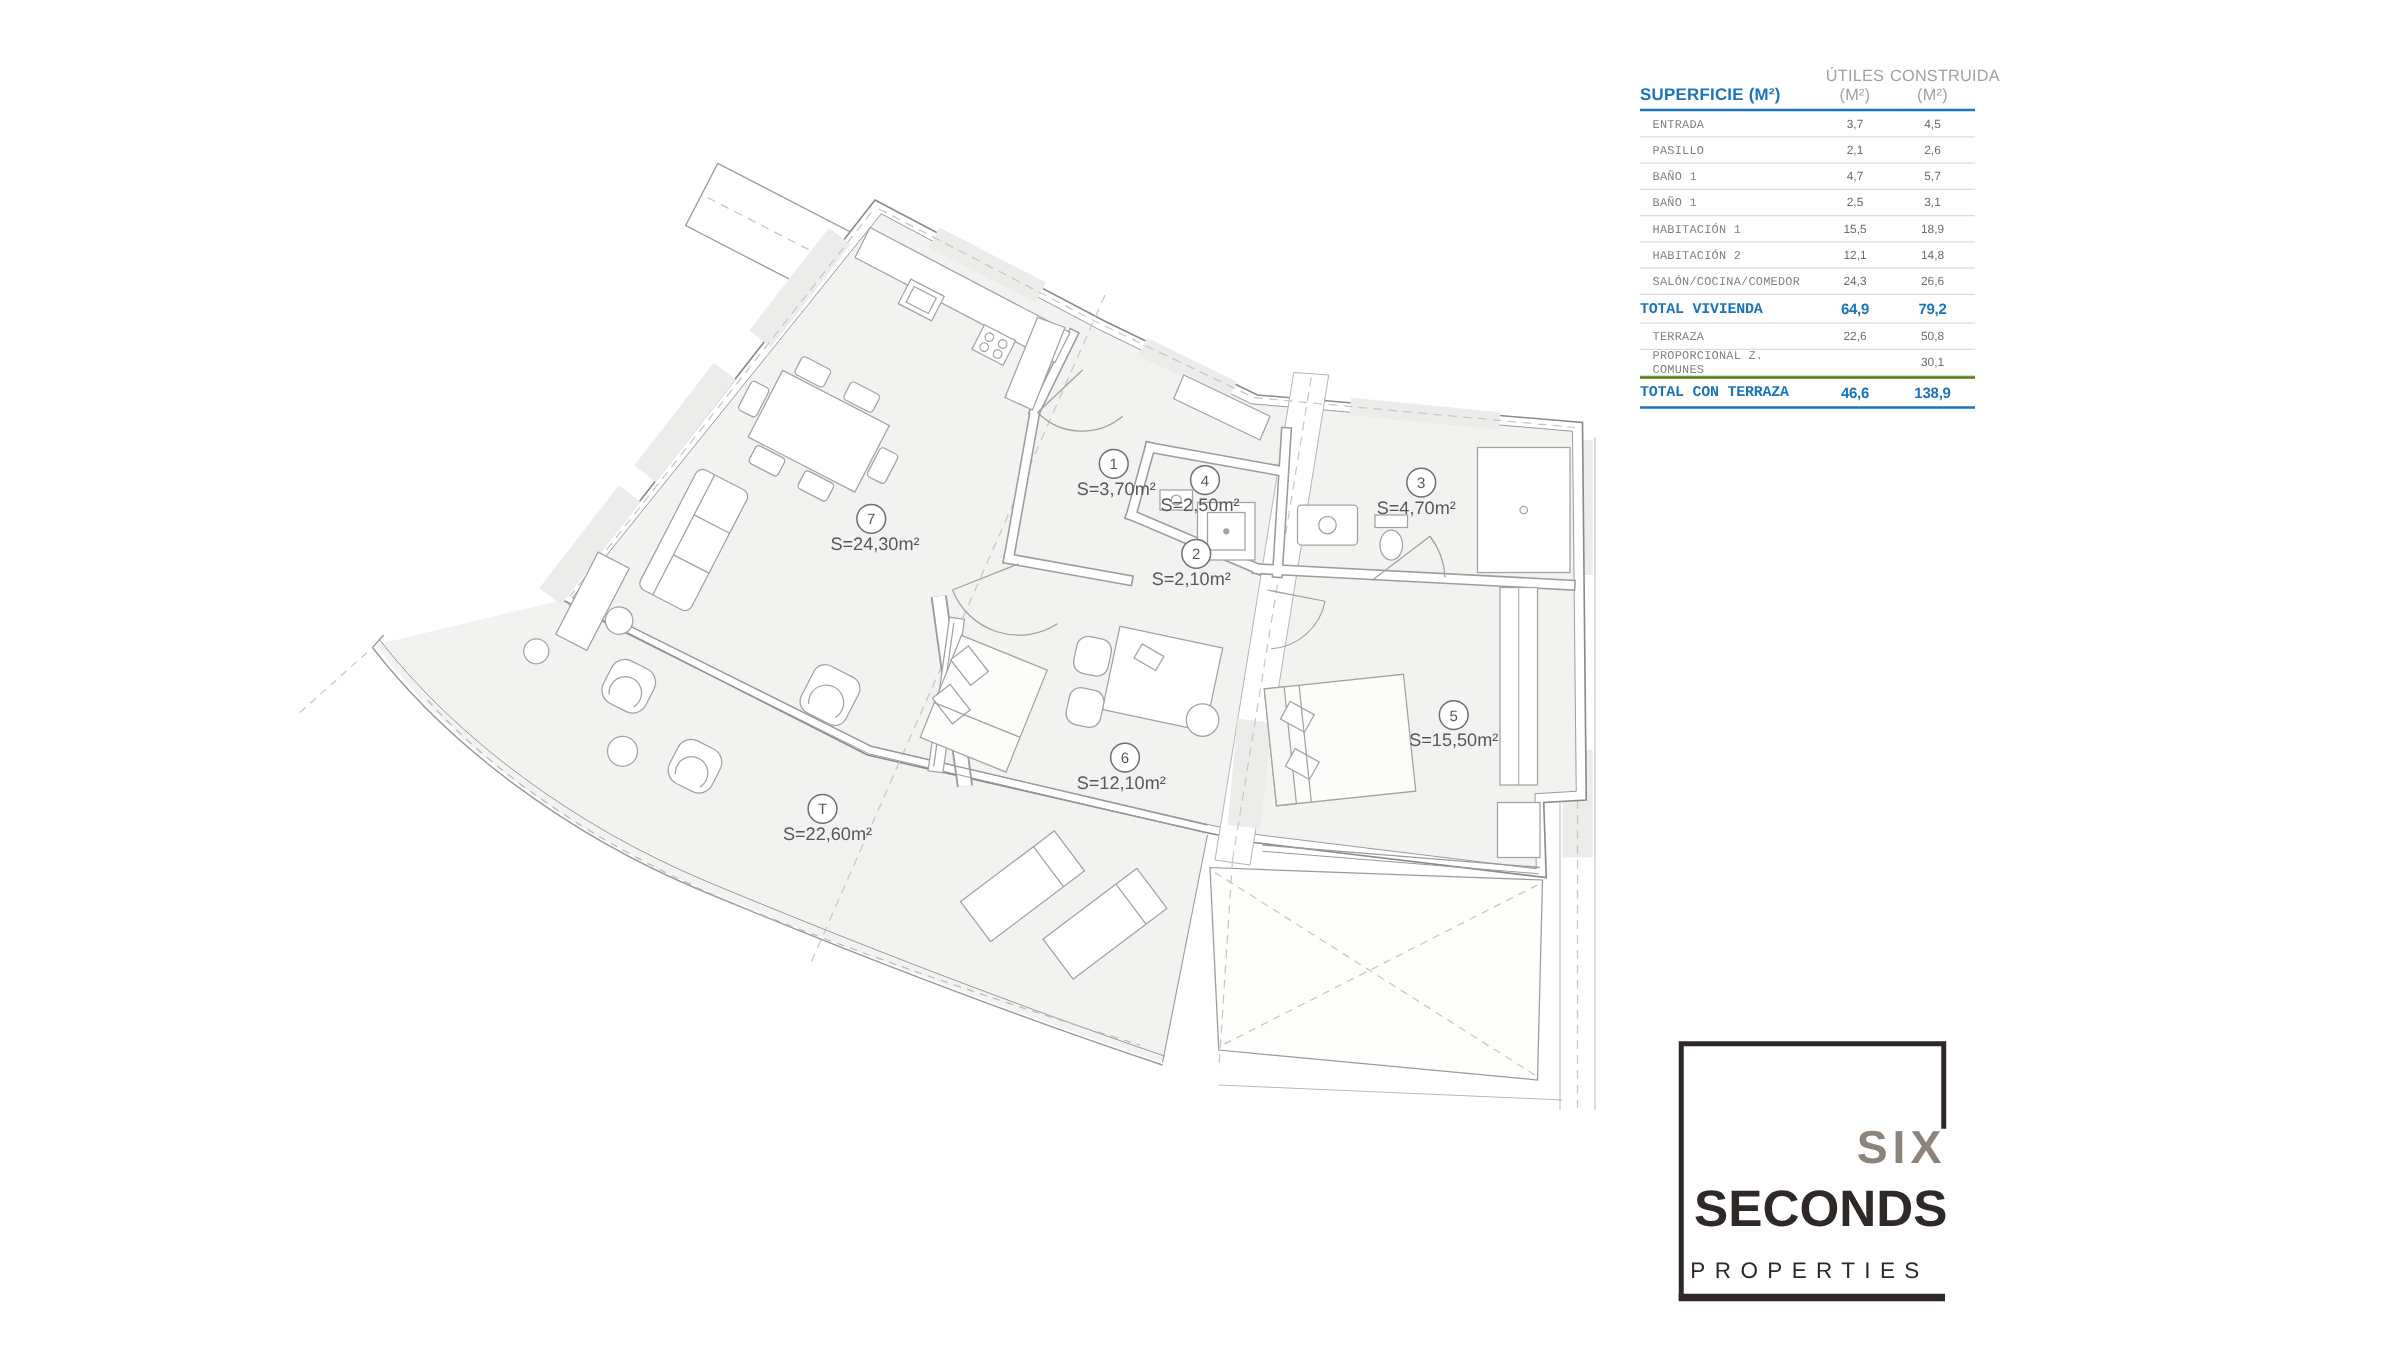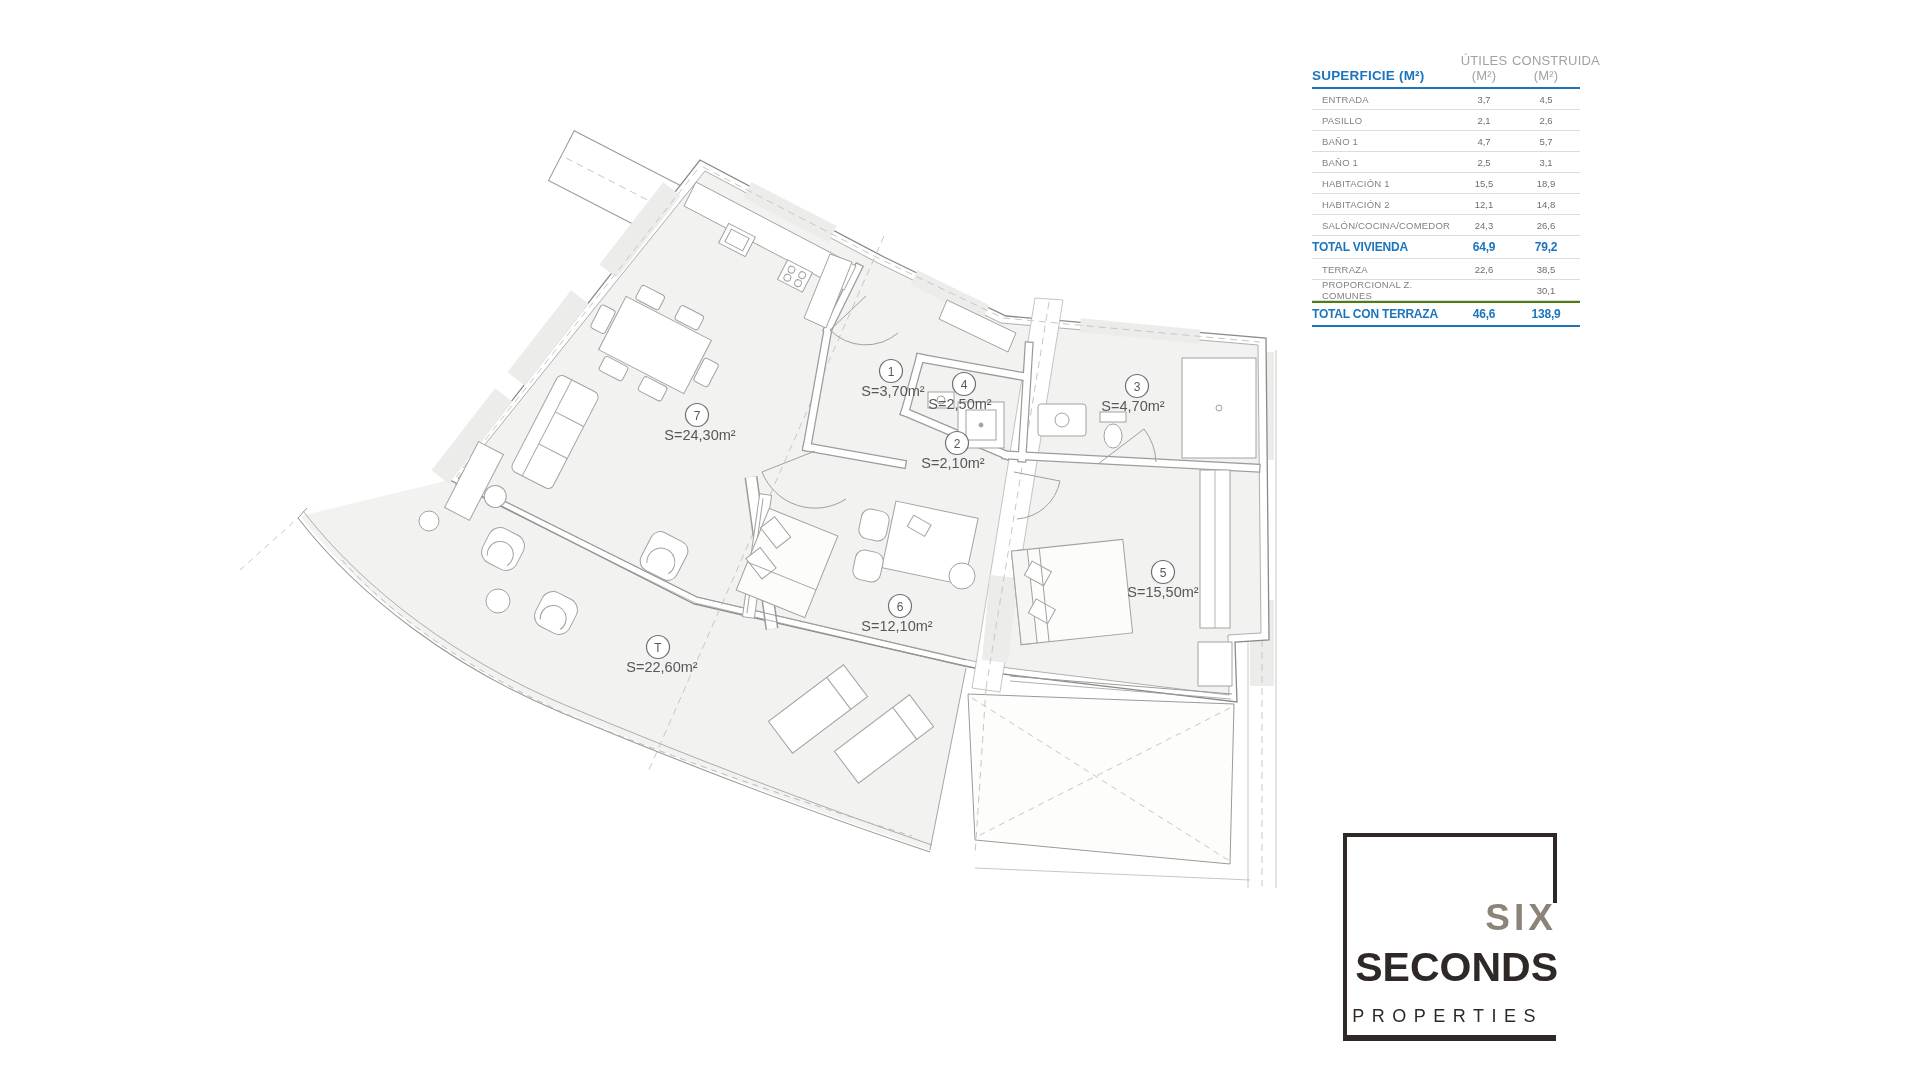--- a/index.html
+++ b/index.html
@@ -10,21 +10,21 @@
   .plan-svg{position:absolute;left:0;top:0;}
 
   
   .surface-table{position:absolute;left:1312px;top:30px;width:268px;color:#6d6e71;}
   .st-head{display:flex;align-items:flex-end;border-bottom:2px solid #1c75bc;padding-bottom:4px;margin-top:23px;}
   .st-title{flex:1;font-size:13.5px;font-weight:bold;color:#1c75bc;letter-spacing:.2px;}
   .st-colhead{font-size:13px;color:#a0a2a5;letter-spacing:.2px;}
   .c-ut{width:56px;text-align:center;}
   .c-co{width:68px;text-align:center;}
   .trow{display:flex;align-items:center;height:20px;border-bottom:1px solid #dcdcdc;font-size:9.5px;}
-  .trow .c-label{flex:1;color:#808184;letter-spacing:.2px;}
+  .trow .c-label{flex:1;color:#808184;letter-spacing:.2px;font-family:Liberation Mono, monospace;}
   .trow.sub .c-label{padding-left:10px;}
   .trow .c-ut,.trow .c-co{color:#6d6e71;}
   .trow.total{height:22px;font-weight:bold;font-size:12px;}
   .trow.total .c-label,.trow.total .c-ut,.trow.total .c-co{color:#1c75bc;padding-left:0;letter-spacing:-0.2px;}
   .trow.total-final{border-top:2px solid #4d7c0f;border-bottom:2px solid #1c75bc;}
 
   
   .logo{position:absolute;left:1341px;top:831px;width:218px;height:213px;}
   .logo svg{position:absolute;left:0;top:0;}
   .logo-six{position:absolute;right:2px;top:68px;font-size:37px;font-weight:bold;
@@ -348,21 +348,21 @@
 
     <div class="trow total">
       <div class="c-label">TOTAL VIVIENDA</div>
       <div class="c-ut">64,9</div>
       <div class="c-co">79,2</div>
     </div>
 
     <div class="trow sub">
       <div class="c-label">TERRAZA</div>
       <div class="c-ut">22,6</div>
-      <div class="c-co">38,5</div>
+      <div class="c-co">50,8</div>
     </div>
     <div class="trow sub">
       <div class="c-label">PROPORCIONAL Z. COMUNES</div>
       <div class="c-ut"></div>
       <div class="c-co">30,1</div>
     </div>
 
     <div class="trow total total-final">
       <div class="c-label">TOTAL CON TERRAZA</div>
       <div class="c-ut">46,6</div>

